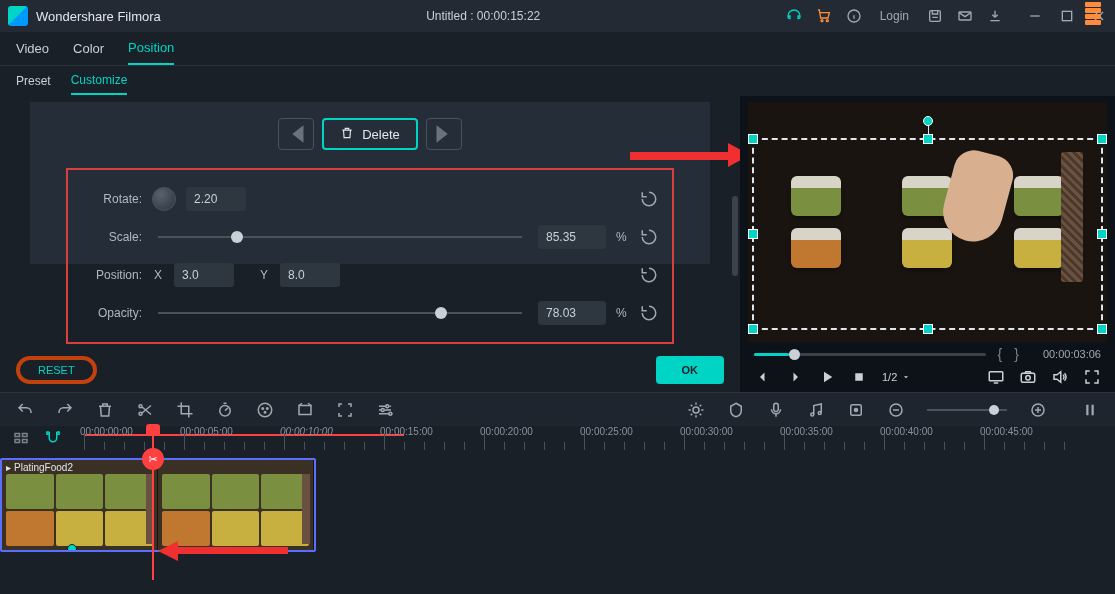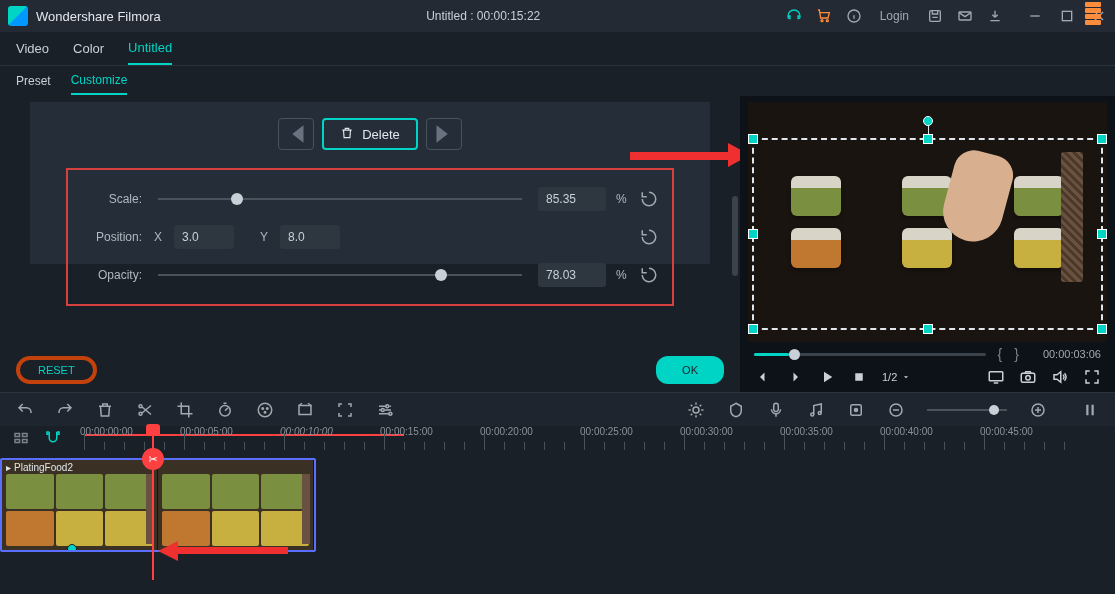--- a/index.html
+++ b/index.html
@@ -48,21 +48,21 @@
   .val-input.wide { width: 68px; }
   .slider { flex: 1; height: 2px; background: #4a525c; position: relative; margin: 0 6px; }
   .slider .thumb { position: absolute; top: -5px; width: 12px; height: 12px; border-radius: 50%; background: #c8d0d8; }
   .pct { font-size: 12px; color: #b0b8c0; width: 14px; }
   .reset-ico { width: 18px; height: 18px; cursor: pointer; color: #a0a8b0; margin-left: auto; }
   .xy-label { font-size: 12px; color: #b0b8c0; width: 12px; text-align: center; }
   
   
   .bottom-row { position: absolute; bottom: 8px; left: 0; right: 0; display: flex; justify-content: space-between; padding: 0 16px; }
   .reset-btn { border: 4px solid #c2410c; color: #00d4c4; background: transparent; padding: 4px 18px; border-radius: 14px; font-size: 11px; cursor: pointer; }
-  .ok-btn { background: #00d4c4; color: #1a2028; border: none; padding: 5px 26px; border-radius: 12px; font-size: 11px; cursor: pointer; font-weight: 400; }
+  .ok-btn { background: #00d4c4; color: #1a2028; border: none; padding: 5px 26px; border-radius: 4px; font-size: 11px; cursor: pointer; font-weight: 700; }
   
   
   .arrow1 { position: absolute; top: 50px; right: -10px; width: 120px; height: 18px; }
   .arrow1 .shaft { position: absolute; top: 6px; left: 0; width: 100px; height: 8px; background: #f03030; }
   .arrow1 .head { position: absolute; right: 0; top: -3px; width: 0; height: 0; border-left: 22px solid #f03030; border-top: 12px solid transparent; border-bottom: 12px solid transparent; }
   
   
   .preview-box { position: absolute; top: 6px; left: 8px; right: 8px; height: 240px; background: #1a1410; border-radius: 2px; }
   .preview-content { position: absolute; inset: 18px; display: grid; grid-template-columns: repeat(3, 1fr); gap: 12px; align-content: center; justify-items: center; }
   .bowl { width: 50px; height: 40px; background: #d8d4c8; border-radius: 6px; box-shadow: 0 2px 4px rgba(0,0,0,.4); }
@@ -195,21 +195,21 @@
             <path d="M6 6l12 12M18 6L6 18"></path>
           </svg>
         </span>
     </div>
   </div>
 </div>
 
 <div class="tabs-row">
   <span class="tab">Video</span>
   <span class="tab">Color</span>
-  <span class="tab active">Untitled</span>
+  <span class="tab active">Position</span>
 </div>
 
 <div class="sub-tabs">
   <span class="sub-tab">Preset</span>
   <span class="sub-tab active">Customize</span>
 </div>
 
 <div class="main">
   <div class="left-panel">
     <div class="controls-area">
@@ -226,20 +226,28 @@
           <span>Delete</span>
         </div>
         <div class="nav-btn">
             <svg viewBox="0 0 24 24" width="14" fill="currentColor">
               <path d="M17 5v14M6 5l9 7-9 7z"></path>
             </svg>
           </div>
       </div>
 
       <div class="props-box">
+        <div class="prop-row">
+          <span class="prop-label">Rotate:</span>
+          <div class="knob"></div>
+          <input class="val-input" value="2.20" style="">
+          <span class="reset-ico"><svg viewBox="0 0 24 24" fill="none" stroke="currentColor" stroke-width="2">
+                <path d="M3 12a9 9 0 109-9M3 3v6h6"></path>
+              </svg></span>
+        </div>
         <div class="prop-row">
           <span class="prop-label">Scale:</span>
           <div class="slider">
               <div class="thumb" style="left:20%"></div>
             </div>
           <input class="val-input wide" value="85.35" style="">
           <span class="pct">%</span>
           <span class="reset-ico"><svg viewBox="0 0 24 24" fill="none" stroke="currentColor" stroke-width="2">
                 <path d="M3 12a9 9 0 109-9M3 3v6h6"></path>
               </svg></span>

